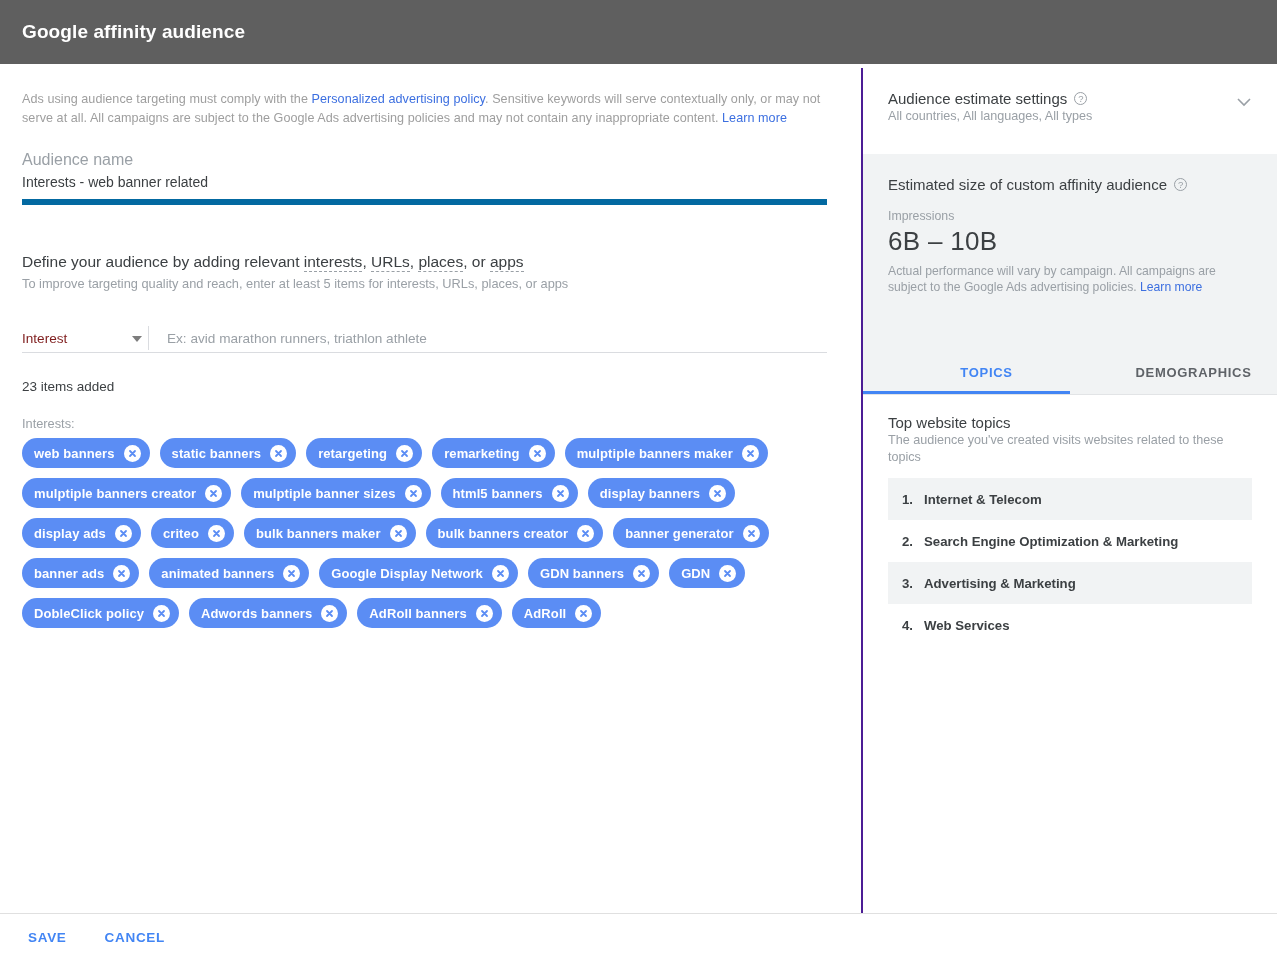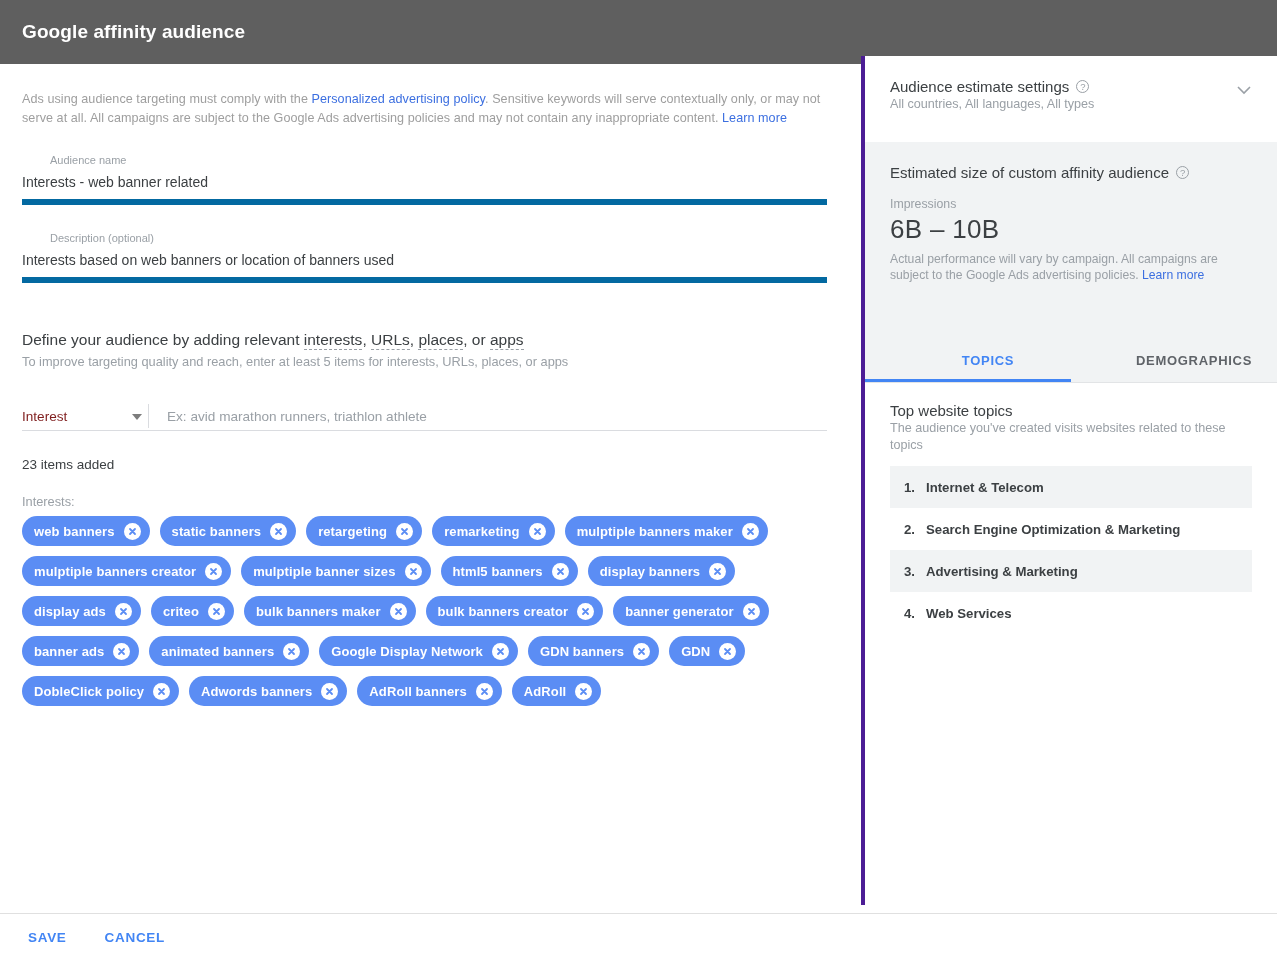--- a/index.html
+++ b/index.html
@@ -24,21 +24,21 @@
     background:#fff; padding:26px 36px 0 22px;
   }
   .policy {
     font-size:12.6px; color:#9e9e9e; line-height:19px; width:805px;
     letter-spacing:.05px;
   }
   .policy a { color:#3c6fe0; text-decoration:none; }
   .lnk-blue { color:#3c6fe0; cursor:pointer; }
 
   .field { margin-top:25px; width:805px; }
-  .field .flabel { font-size:11px; color:#9aa0a6; line-height:14px;margin-left:28px; }
+  .field .flabel { font-size:16px; color:#9aa0a6; line-height:14px; }
   .field .fvalue {
     font-size:14px; color:#3c4043; padding:5px 0 7px 0;
     border-bottom:6px solid #0369a1; line-height:20px;
   }
   #desc-field { margin-top:26px; }
 
   .define {
     margin-top:46px; font-size:15.5px; color:#3c4043; line-height:22px;
   }
   .define .dashed {
@@ -84,22 +84,22 @@
   }
   .chip .x {
     width:17px; height:17px; border-radius:50%; background:#ffffff;
     margin-left:9px; display:inline-flex; align-items:center;
     justify-content:center; flex:none;
   }
   .chip .x svg { display:block; }
 
   
   .right {
-    position:absolute; left:861px; top:56px; width:416px; height:849px;
-    background:#ffffff; border-left:4px solid #4c1d95;
+    position:absolute; left:861px; top:68px; width:416px; height:849px;
+    background:#ffffff; border-left:2px solid #4c1d95;
   }
   .aes {
     height:86px; padding:22px 24px 0 25px; position:relative;
   }
   .aes .h { font-size:15px; color:#3c4043; display:flex; align-items:center; }
   .aes .sub { font-size:12.6px; color:#9aa0a6; margin-top:2px; }
   .qmark {
     display:inline-flex; align-items:center; justify-content:center;
     width:13px; height:13px; border:1px solid #9aa0a6; border-radius:50%;
     font-size:9.5px; color:#9aa0a6; margin-left:7px; line-height:1;
@@ -173,24 +173,20 @@
 
     <div class="policy">
       <span>Ads using audience targeting must comply with the </span><a class="lnk-blue">Personalized advertising policy</a><span>. Sensitive keywords will serve contextually only, or may not serve at all. All campaigns are subject to the Google Ads advertising policies and may not contain any inappropriate content. </span><a class="lnk-blue">Learn more</a>
     </div>
 
     <div class="field">
       <div class="flabel">Audience name</div>
       <div class="fvalue">Interests - web banner related</div>
     </div>
 
-    <div class="field" id="desc-field">
-      <div class="flabel">Description (optional)</div>
-      <div class="fvalue">Interests based on web banners or location of banners used</div>
-    </div>
 
     <div class="define">
       <span>Define your audience by adding relevant </span><span class="dashed">interests</span><span>, </span><span class="dashed">URLs</span><span>, </span><span class="dashed">places</span><span>, or </span><span class="dashed">apps</span>
     </div>
     <div class="define-sub">To improve targeting quality and reach, enter at least 5 items for interests, URLs, places, or apps</div>
 
     <div class="entryrow">
       <div class="sel">
         <span>Interest</span>
         <span class="caret"></span>

